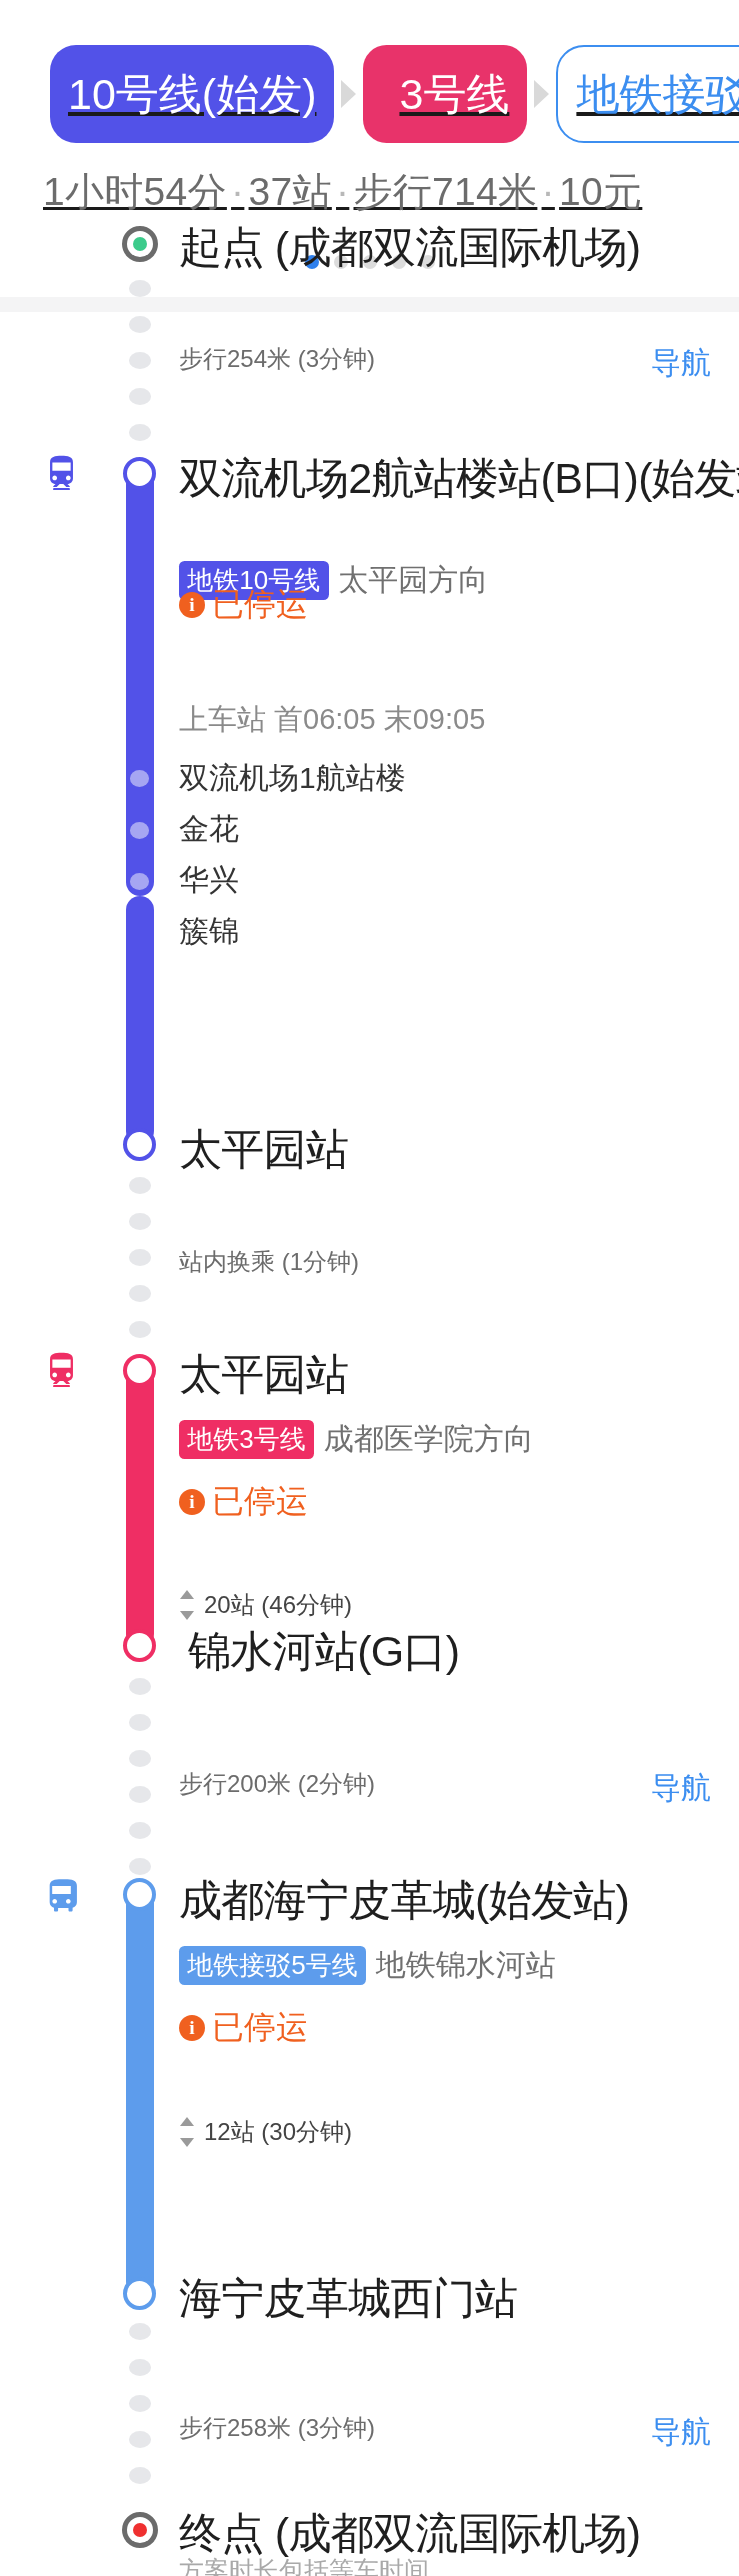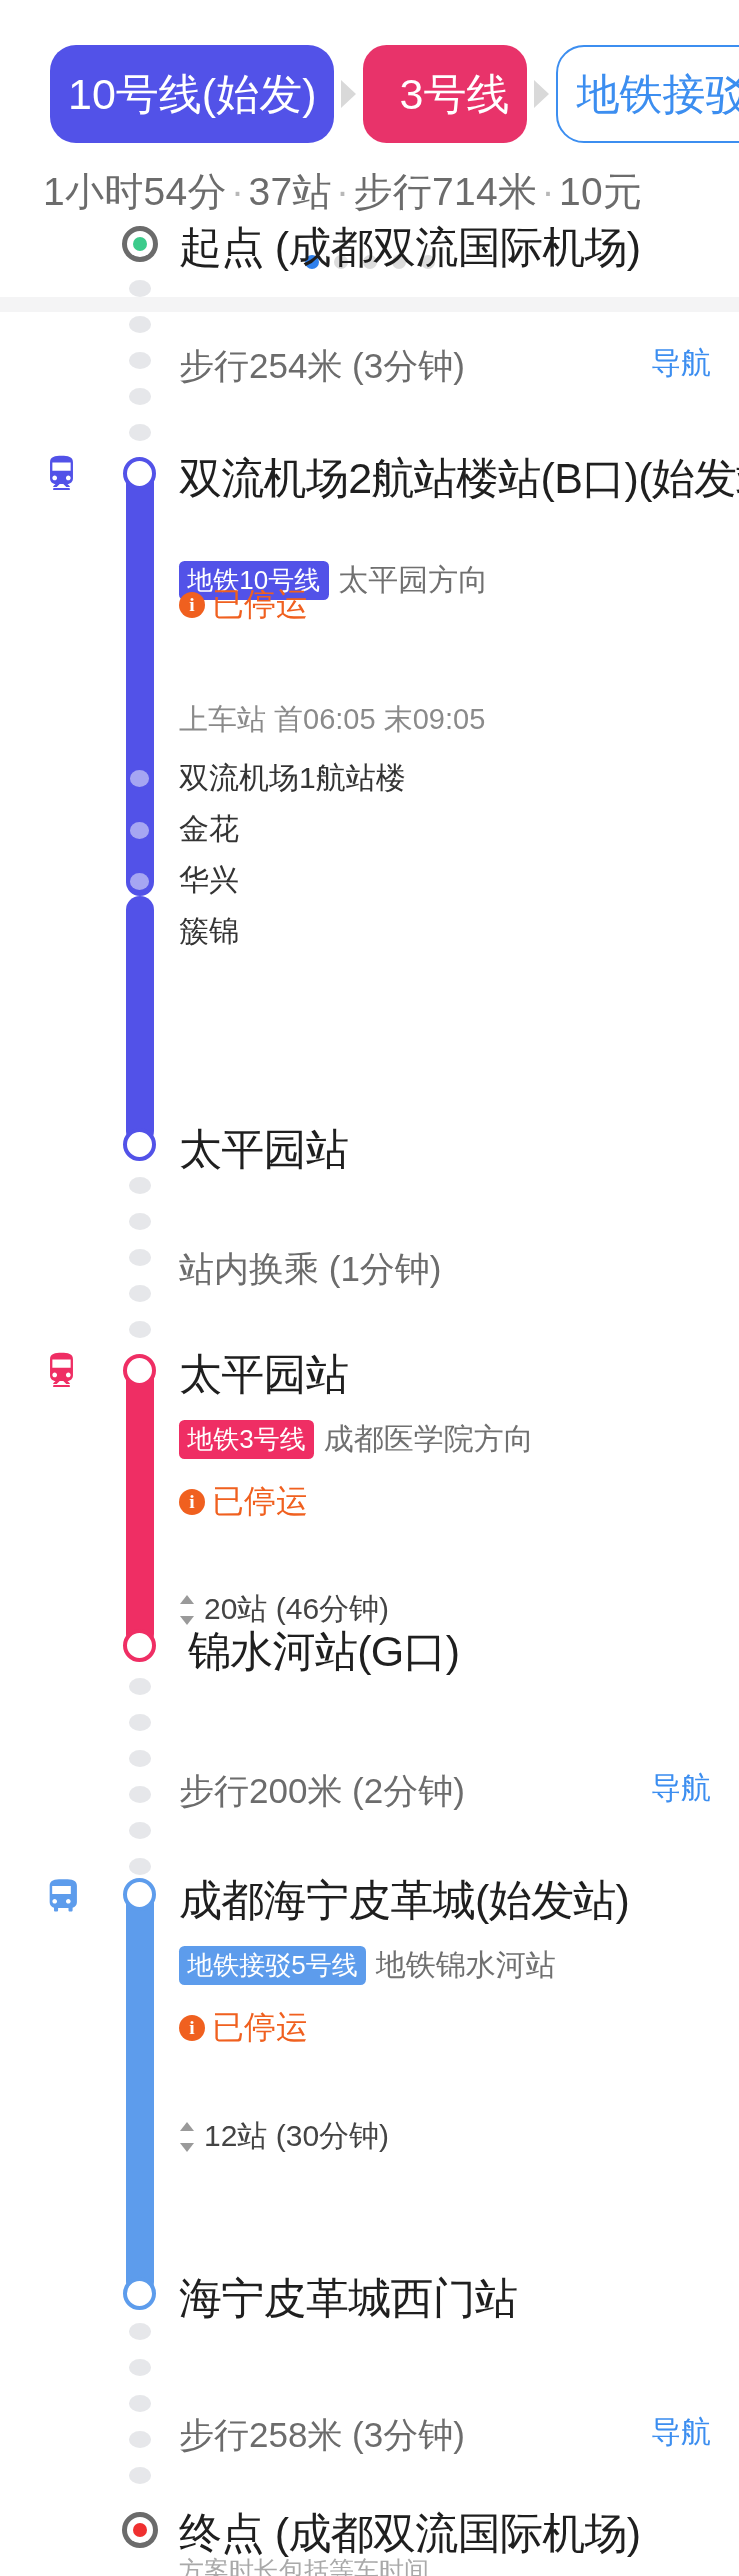--- a/index.html
+++ b/index.html
@@ -18,20 +18,21 @@
   .page {
     width: 740px;
     height: 2576px;
     position: relative;
     background: #fff;
   }
 
   
   .header {
     padding: 42px 0 0 0;
+    text-decoration: underline;
   }
   .line-badges {
     display: flex;
     align-items: center;
     padding-left: 50px;
     height: 104px;
   }
   .badge {
     display: inline-flex;
     align-items: center;
@@ -166,21 +167,21 @@
   .abs {
     position: absolute;
   }
   .station-title {
     font-size: 43px;
     color: #1f1f1f;
     white-space: nowrap;
     letter-spacing: -0.7px;
   }
   .walk-text {
-    font-size: 35px;
+    font-size: 24px;
     color: #6c6c6c;
     white-space: nowrap;
   }
   .nav-link {
     font-size: 30px;
     color: #3c8ef0;
     white-space: nowrap;
   }
   .line-tag {
     display: inline-flex;
@@ -259,21 +260,21 @@
   }
   .count-chev::before {
     top: 0;
     border-bottom: 9.7px solid #9a9a9a;
   }
   .count-chev::after {
     bottom: 0;
     border-top: 9.7px solid #9a9a9a;
   }
   .count-text {
-    font-size: 30px;
+    font-size: 24px;
     color: #444;
   }
   .footnote {
     font-size: 25px;
     color: #a9a9a9;
     white-space: nowrap;
   }
   svg { display: block; }
 </style>
 </head>

